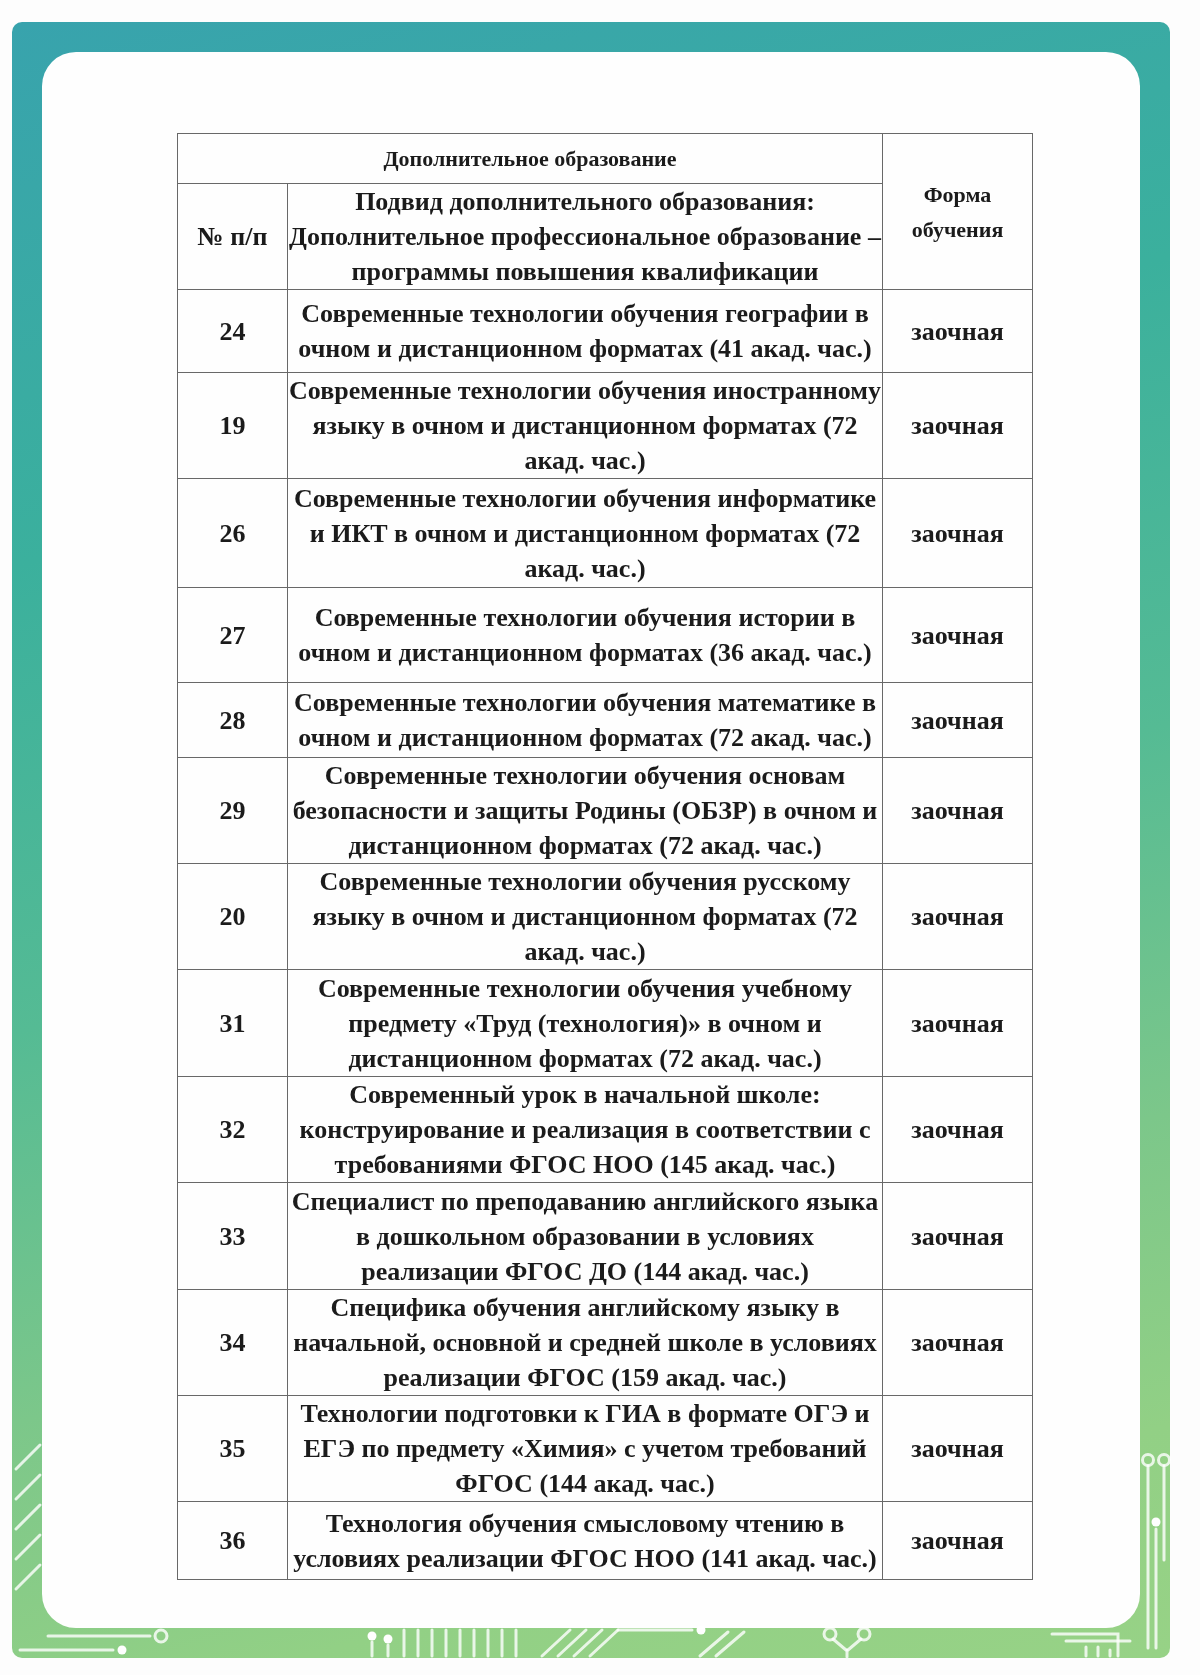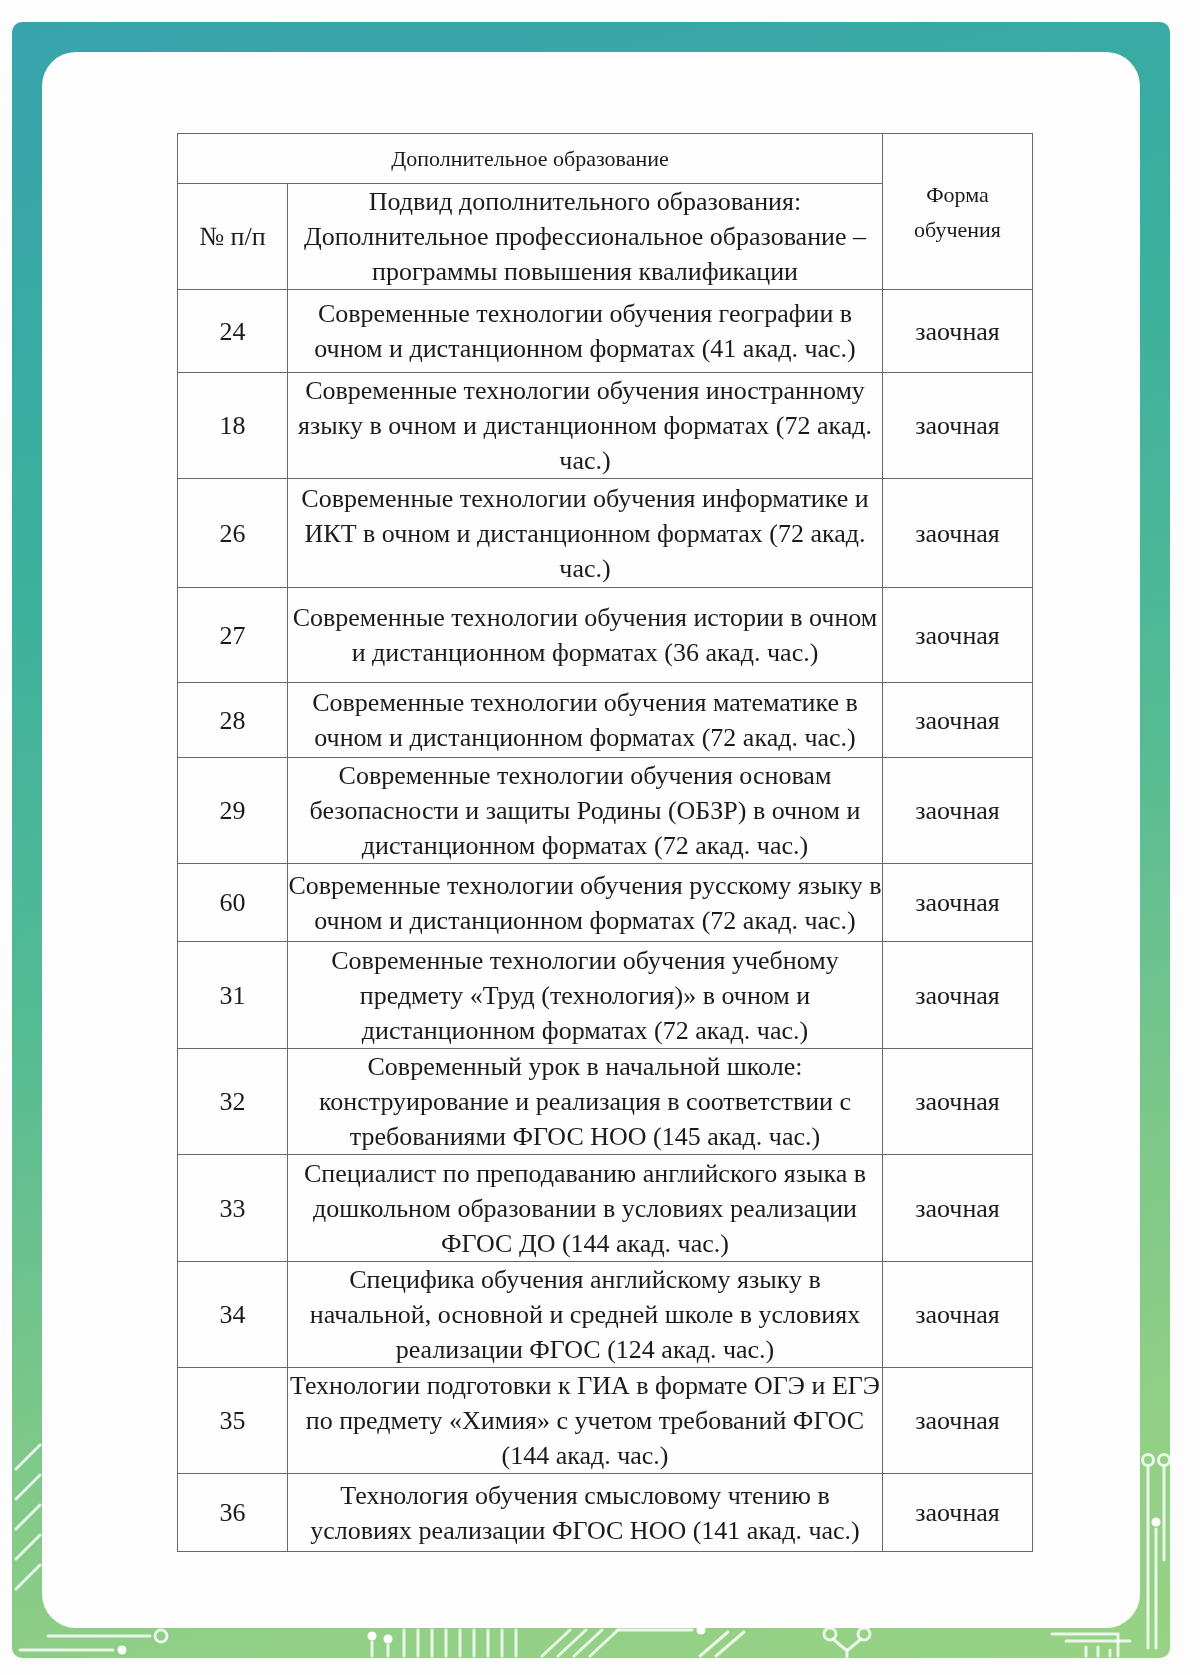--- a/index.html
+++ b/index.html
@@ -15,21 +15,21 @@
   }
   .frame-inner{
     position:absolute;left:30px;top:30px;right:30px;bottom:30px;
     background:#fefefe;border-radius:34px;
   }
   .circuit{position:absolute;left:0;top:0;pointer-events:none;}
   
   table.doc-table{
     position:absolute;left:177px;top:133px;width:855px;
     border-collapse:collapse;table-layout:fixed;
-    color:#1b1b1b;font-weight:normal;
+    color:#1b1b1b;font-weight:bold;
   }
   table.doc-table td{
     border:1px solid #686868;text-align:center;vertical-align:middle;
     padding:0;font-size:26px;line-height:35px;
   }
   tr.group-header-row{height:50px;}
   tr.group-header-row td{font-size:22px;}
   tr.sub-header-row{height:104px;}
   td.course-header-cell{padding:0 36px;line-height:33px;}
   td.form-header-cell{padding:0 14px;line-height:34px;}
@@ -117,21 +117,21 @@
       <td class="course-header-cell">Подвид дополнительного образования: Дополнительное профессиональное образование – программы повышения квалификации</td>
     </tr>
   </tbody>
   <tbody>
       <tr style="height: 83px;">
         <td class="num-cell">24</td>
         <td class="course-cell">Современные технологии обучения географии в очном и дистанционном форматах (41 акад. час.)</td>
         <td class="form-cell">заочная</td>
       </tr>
       <tr style="height: 103px;">
-        <td class="num-cell">18</td>
+        <td class="num-cell">19</td>
         <td class="course-cell">Современные технологии обучения иностранному языку в очном и дистанционном форматах (72 акад. час.)</td>
         <td class="form-cell">заочная</td>
       </tr>
       <tr style="height: 109px;">
         <td class="num-cell">26</td>
         <td class="course-cell">Современные технологии обучения информатике и ИКТ в очном и дистанционном форматах (72 акад. час.)</td>
         <td class="form-cell">заочная</td>
       </tr>
       <tr style="height: 95px;">
         <td class="num-cell">27</td>
@@ -142,42 +142,42 @@
         <td class="num-cell">28</td>
         <td class="course-cell">Современные технологии обучения математике в очном и дистанционном форматах (72 акад. час.)</td>
         <td class="form-cell">заочная</td>
       </tr>
       <tr style="height: 104px;">
         <td class="num-cell">29</td>
         <td class="course-cell">Современные технологии обучения основам безопасности и защиты Родины (ОБЗР) в очном и дистанционном форматах (72 акад. час.)</td>
         <td class="form-cell">заочная</td>
       </tr>
       <tr style="height: 78px;">
-        <td class="num-cell">60</td>
+        <td class="num-cell">20</td>
         <td class="course-cell">Современные технологии обучения русскому языку в очном и дистанционном форматах (72 акад. час.)</td>
         <td class="form-cell">заочная</td>
       </tr>
       <tr style="height: 107px;">
         <td class="num-cell">31</td>
         <td class="course-cell">Современные технологии обучения учебному предмету «Труд (технология)» в очном и дистанционном форматах (72 акад. час.)</td>
         <td class="form-cell">заочная</td>
       </tr>
       <tr style="height: 103px;">
         <td class="num-cell">32</td>
         <td class="course-cell">Современный урок в начальной школе: конструирование и реализация в соответствии с требованиями ФГОС НОО (145 акад. час.)</td>
         <td class="form-cell">заочная</td>
       </tr>
       <tr style="height: 107px;">
         <td class="num-cell">33</td>
         <td class="course-cell">Специалист по преподаванию английского языка в дошкольном образовании в условиях реализации ФГОС ДО (144 акад. час.)</td>
         <td class="form-cell">заочная</td>
       </tr>
       <tr style="height: 105px;">
         <td class="num-cell">34</td>
-        <td class="course-cell">Специфика обучения английскому языку в начальной, основной и средней школе в условиях реализации ФГОС (124 акад. час.)</td>
+        <td class="course-cell">Специфика обучения английскому языку в начальной, основной и средней школе в условиях реализации ФГОС (159 акад. час.)</td>
         <td class="form-cell">заочная</td>
       </tr>
       <tr style="height: 105px;">
         <td class="num-cell">35</td>
         <td class="course-cell">Технологии подготовки к ГИА в формате ОГЭ и ЕГЭ по предмету «Химия» с учетом требований ФГОС (144 акад. час.)</td>
         <td class="form-cell">заочная</td>
       </tr>
       <tr style="height: 78px;">
         <td class="num-cell">36</td>
         <td class="course-cell">Технология обучения смысловому чтению в условиях реализации ФГОС НОО (141 акад. час.)</td>

